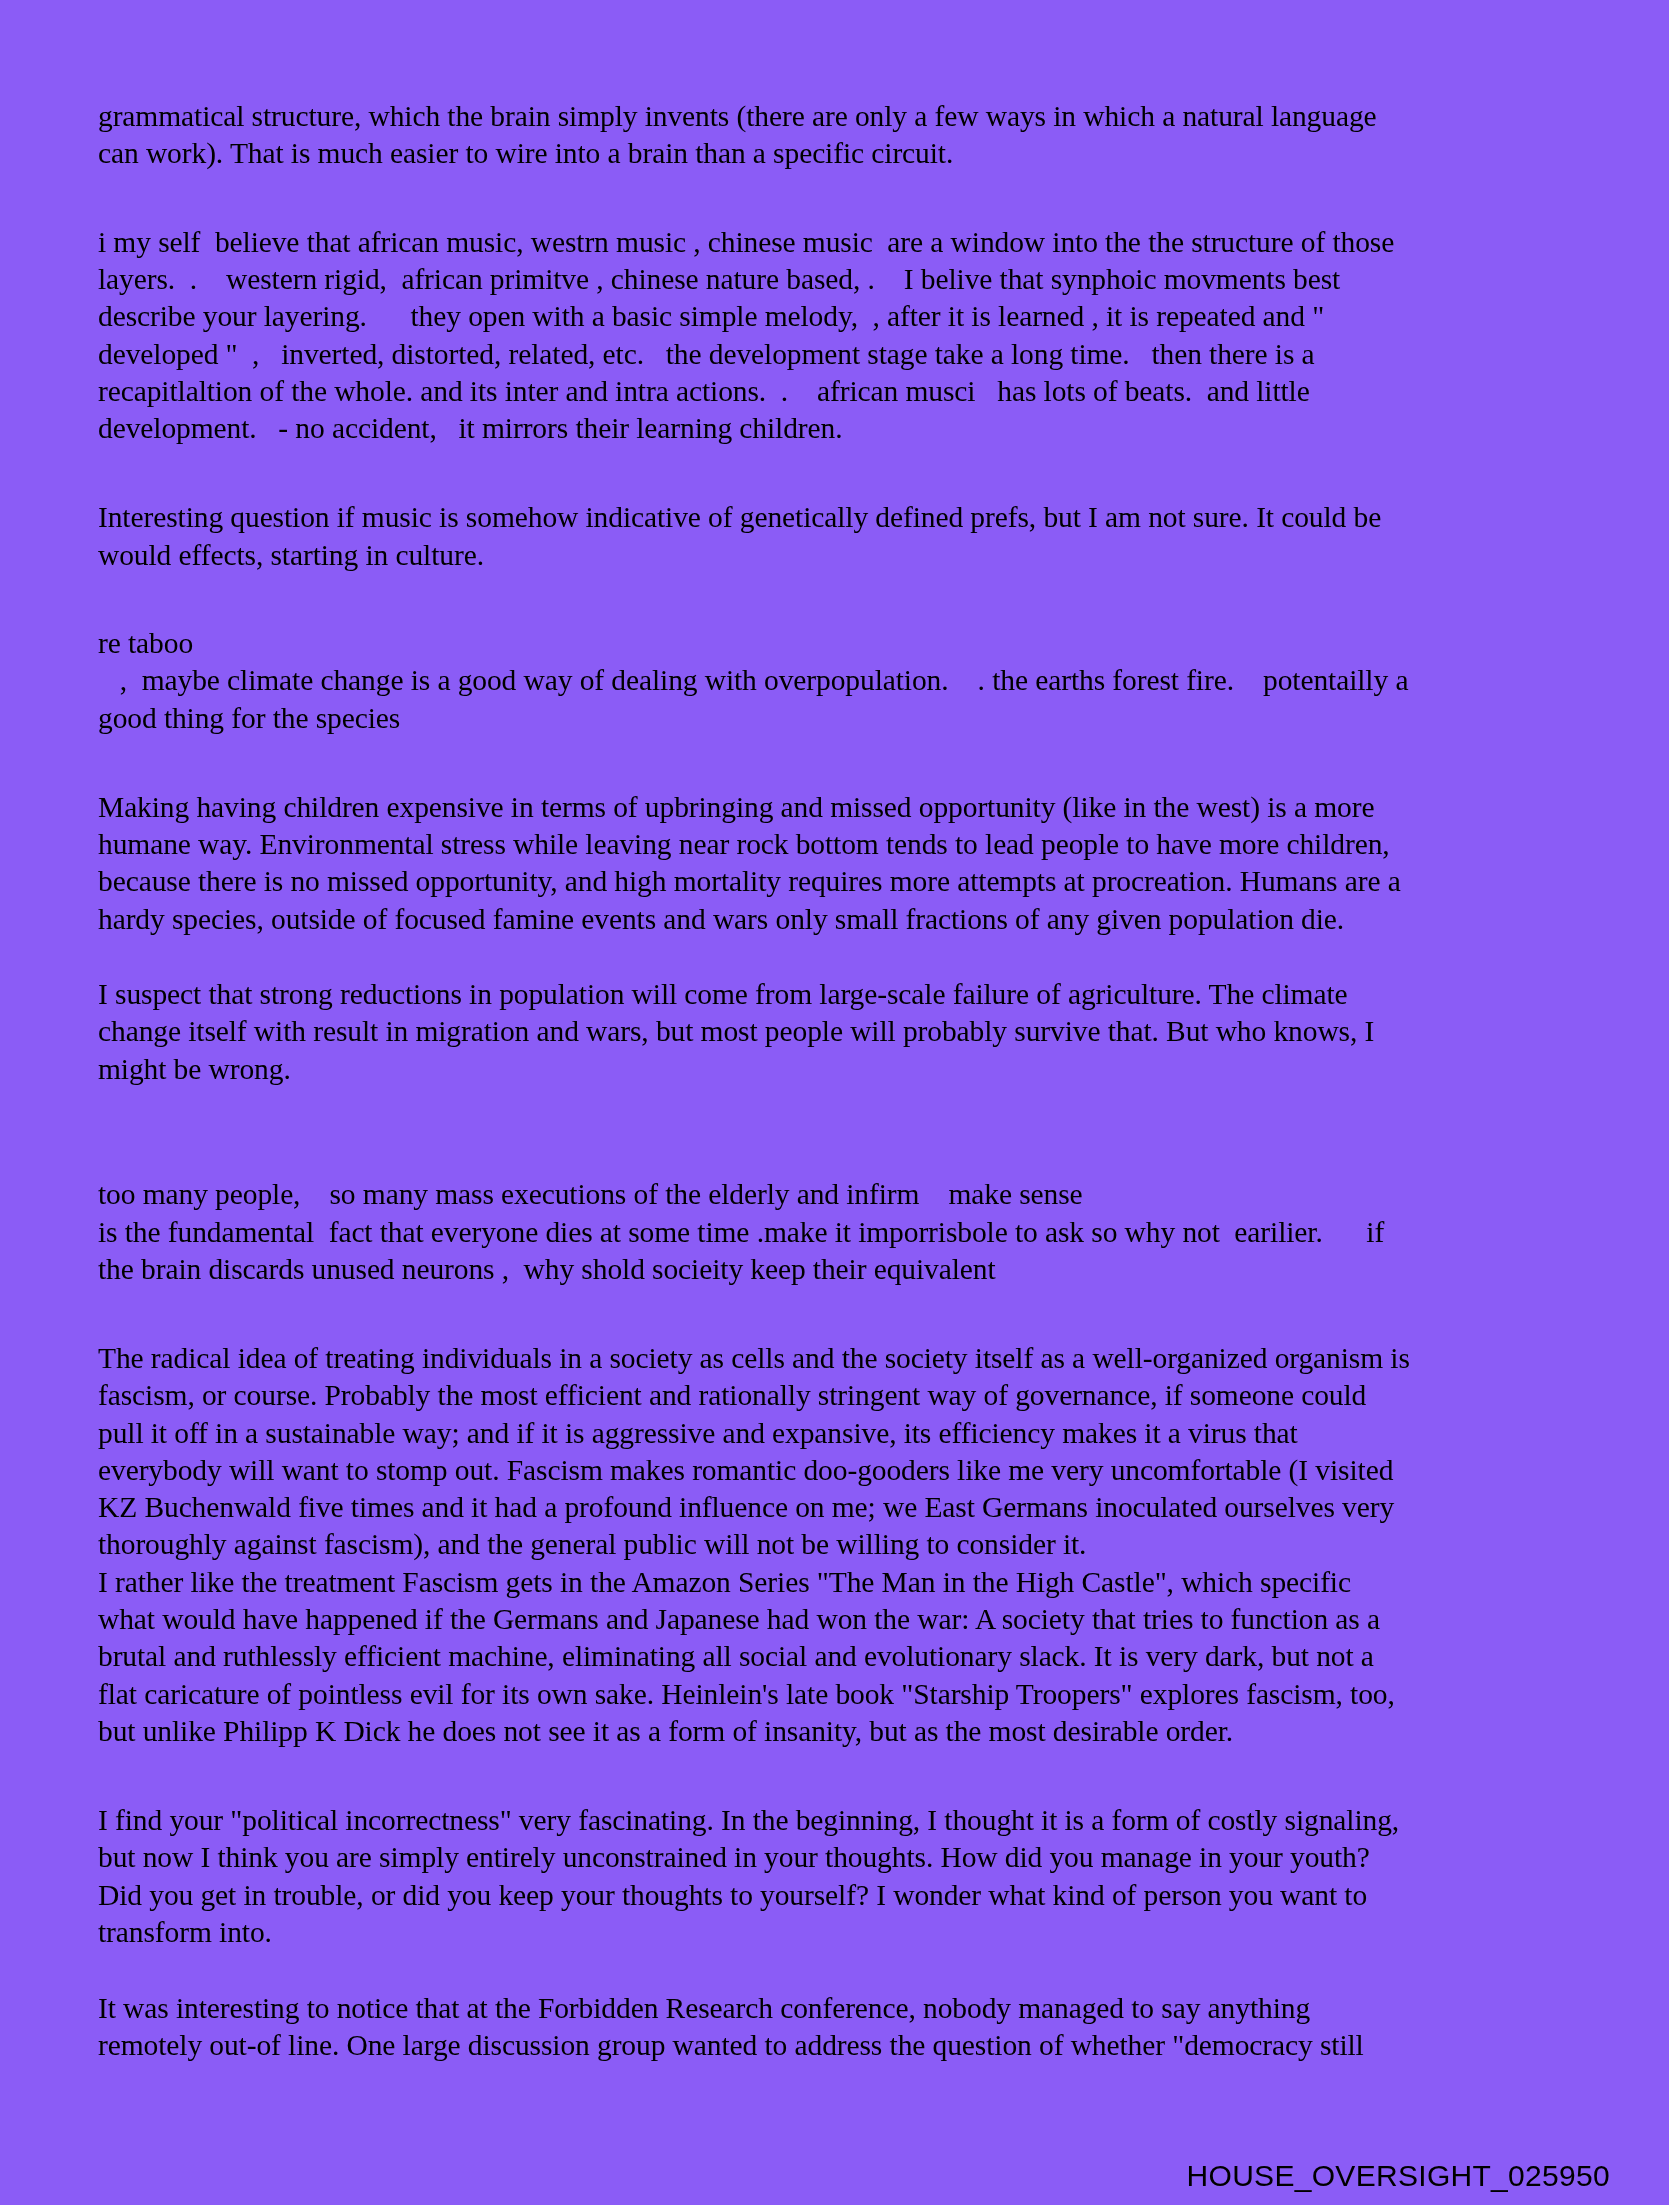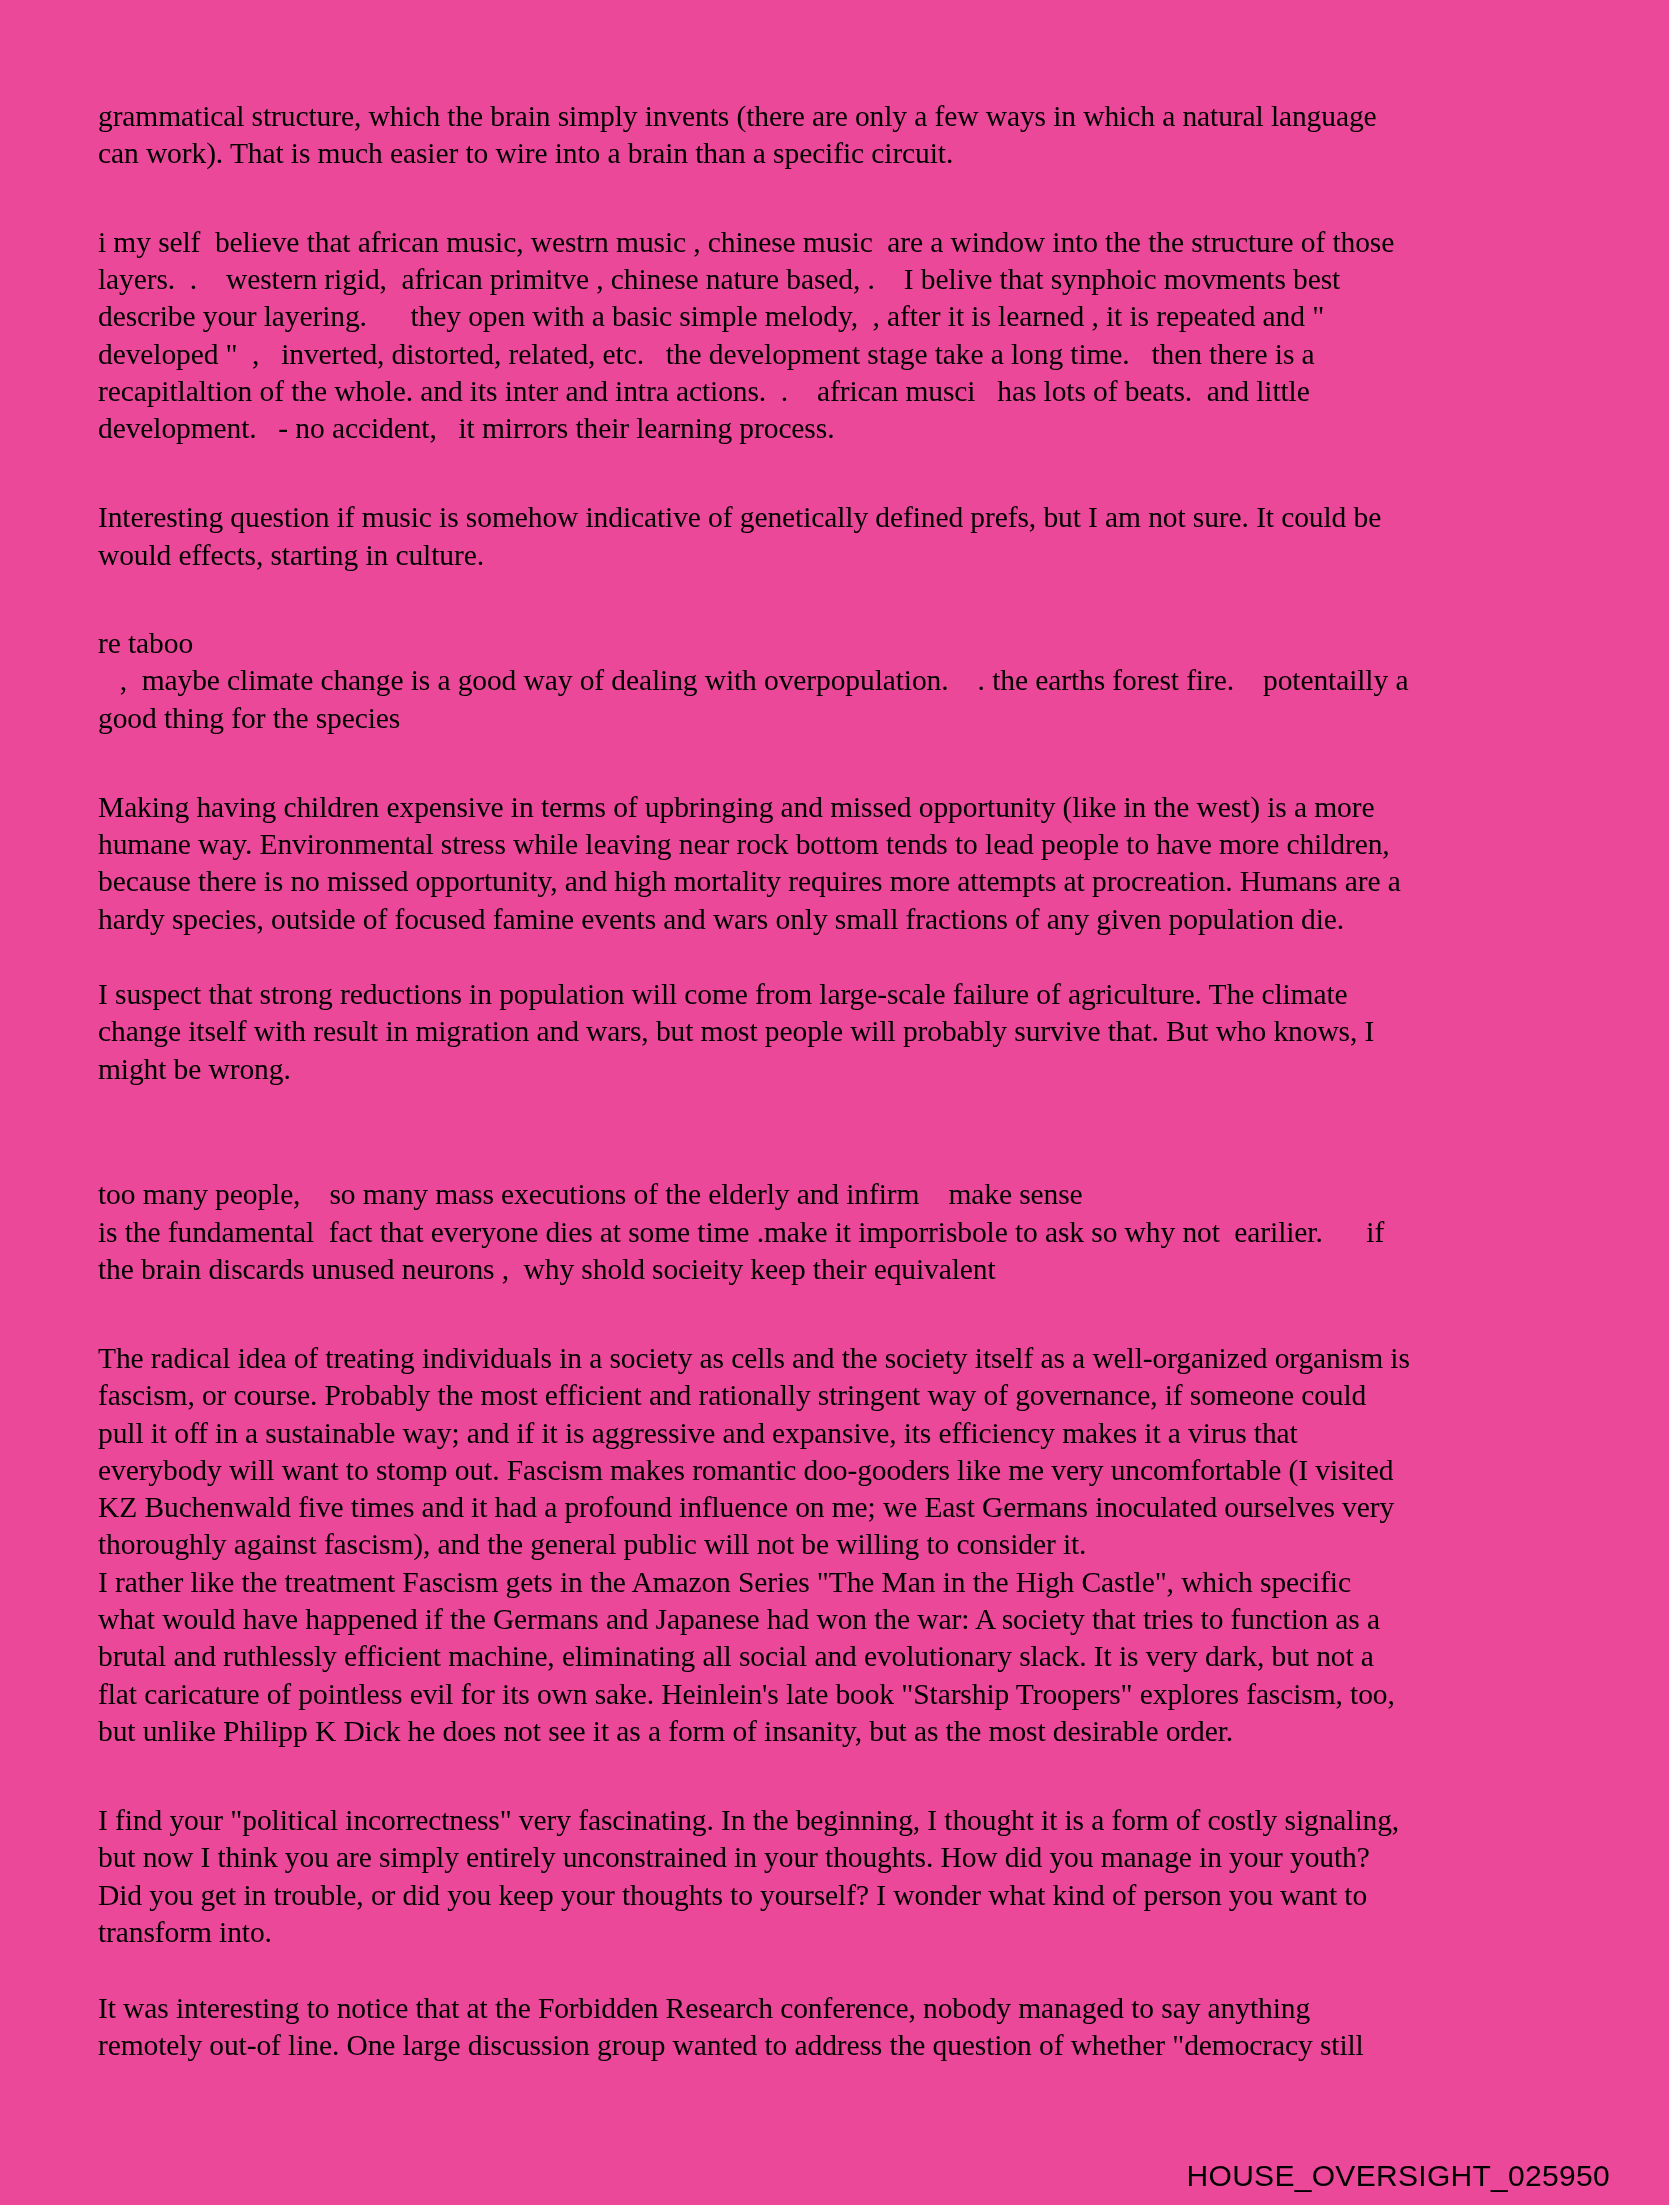--- a/index.html
+++ b/index.html
@@ -13,21 +13,21 @@
       position: relative;
       overflow: hidden;
       color: #000000;
       font-family: "Liberation Serif", "DejaVu Serif", serif;
     }
     .page {
       position: absolute;
       left: 0; top: 0;
       width: 1669px;
       height: 2205px;
-      background: #ec4899;
+      background: #8b5cf6;
     }
     .line {
       position: absolute;
       left: 98px;
       font-size: 29.5px;
       line-height: 37px;
       white-space: pre;
       letter-spacing: -0.1px;
     }
     .footer-id {
@@ -51,21 +51,21 @@
     <div class="line" style="top:98px">grammatical structure, which the brain simply invents (there are only a few ways in which a natural language</div>
     <div class="line" style="top:135px">can work). That is much easier to wire into a brain than a specific circuit.</div>
   </div>
 
   <div>
     <div class="line" style="top:224px">i my self  believe that african music, westrn music , chinese music  are a window into the the structure of those</div>
     <div class="line" style="top:261px">layers.  .    western rigid,  african primitve , chinese nature based, .    I belive that synphoic movments best</div>
     <div class="line" style="top:298px">describe your layering.      they open with a basic simple melody,  , after it is learned , it is repeated and "</div>
     <div class="line" style="top:336px">developed "  ,   inverted, distorted, related, etc.   the development stage take a long time.   then there is a</div>
     <div class="line" style="top:373px">recapitlaltion of the whole. and its inter and intra actions.  .    african musci   has lots of beats.  and little</div>
-    <div class="line" style="top:410px">development.   - no accident,   it mirrors their learning process.</div>
+    <div class="line" style="top:410px">development.   - no accident,   it mirrors their learning children.</div>
   </div>
 
   <div>
     <div class="line" style="top:499px">Interesting question if music is somehow indicative of genetically defined prefs, but I am not sure. It could be</div>
     <div class="line" style="top:537px">would effects, starting in culture.</div>
   </div>
 
   <div>
     <div class="line" style="top:625px">re taboo</div>
     <div class="line" style="top:662px">   ,  maybe climate change is a good way of dealing with overpopulation.    . the earths forest fire.    potentailly a</div>

